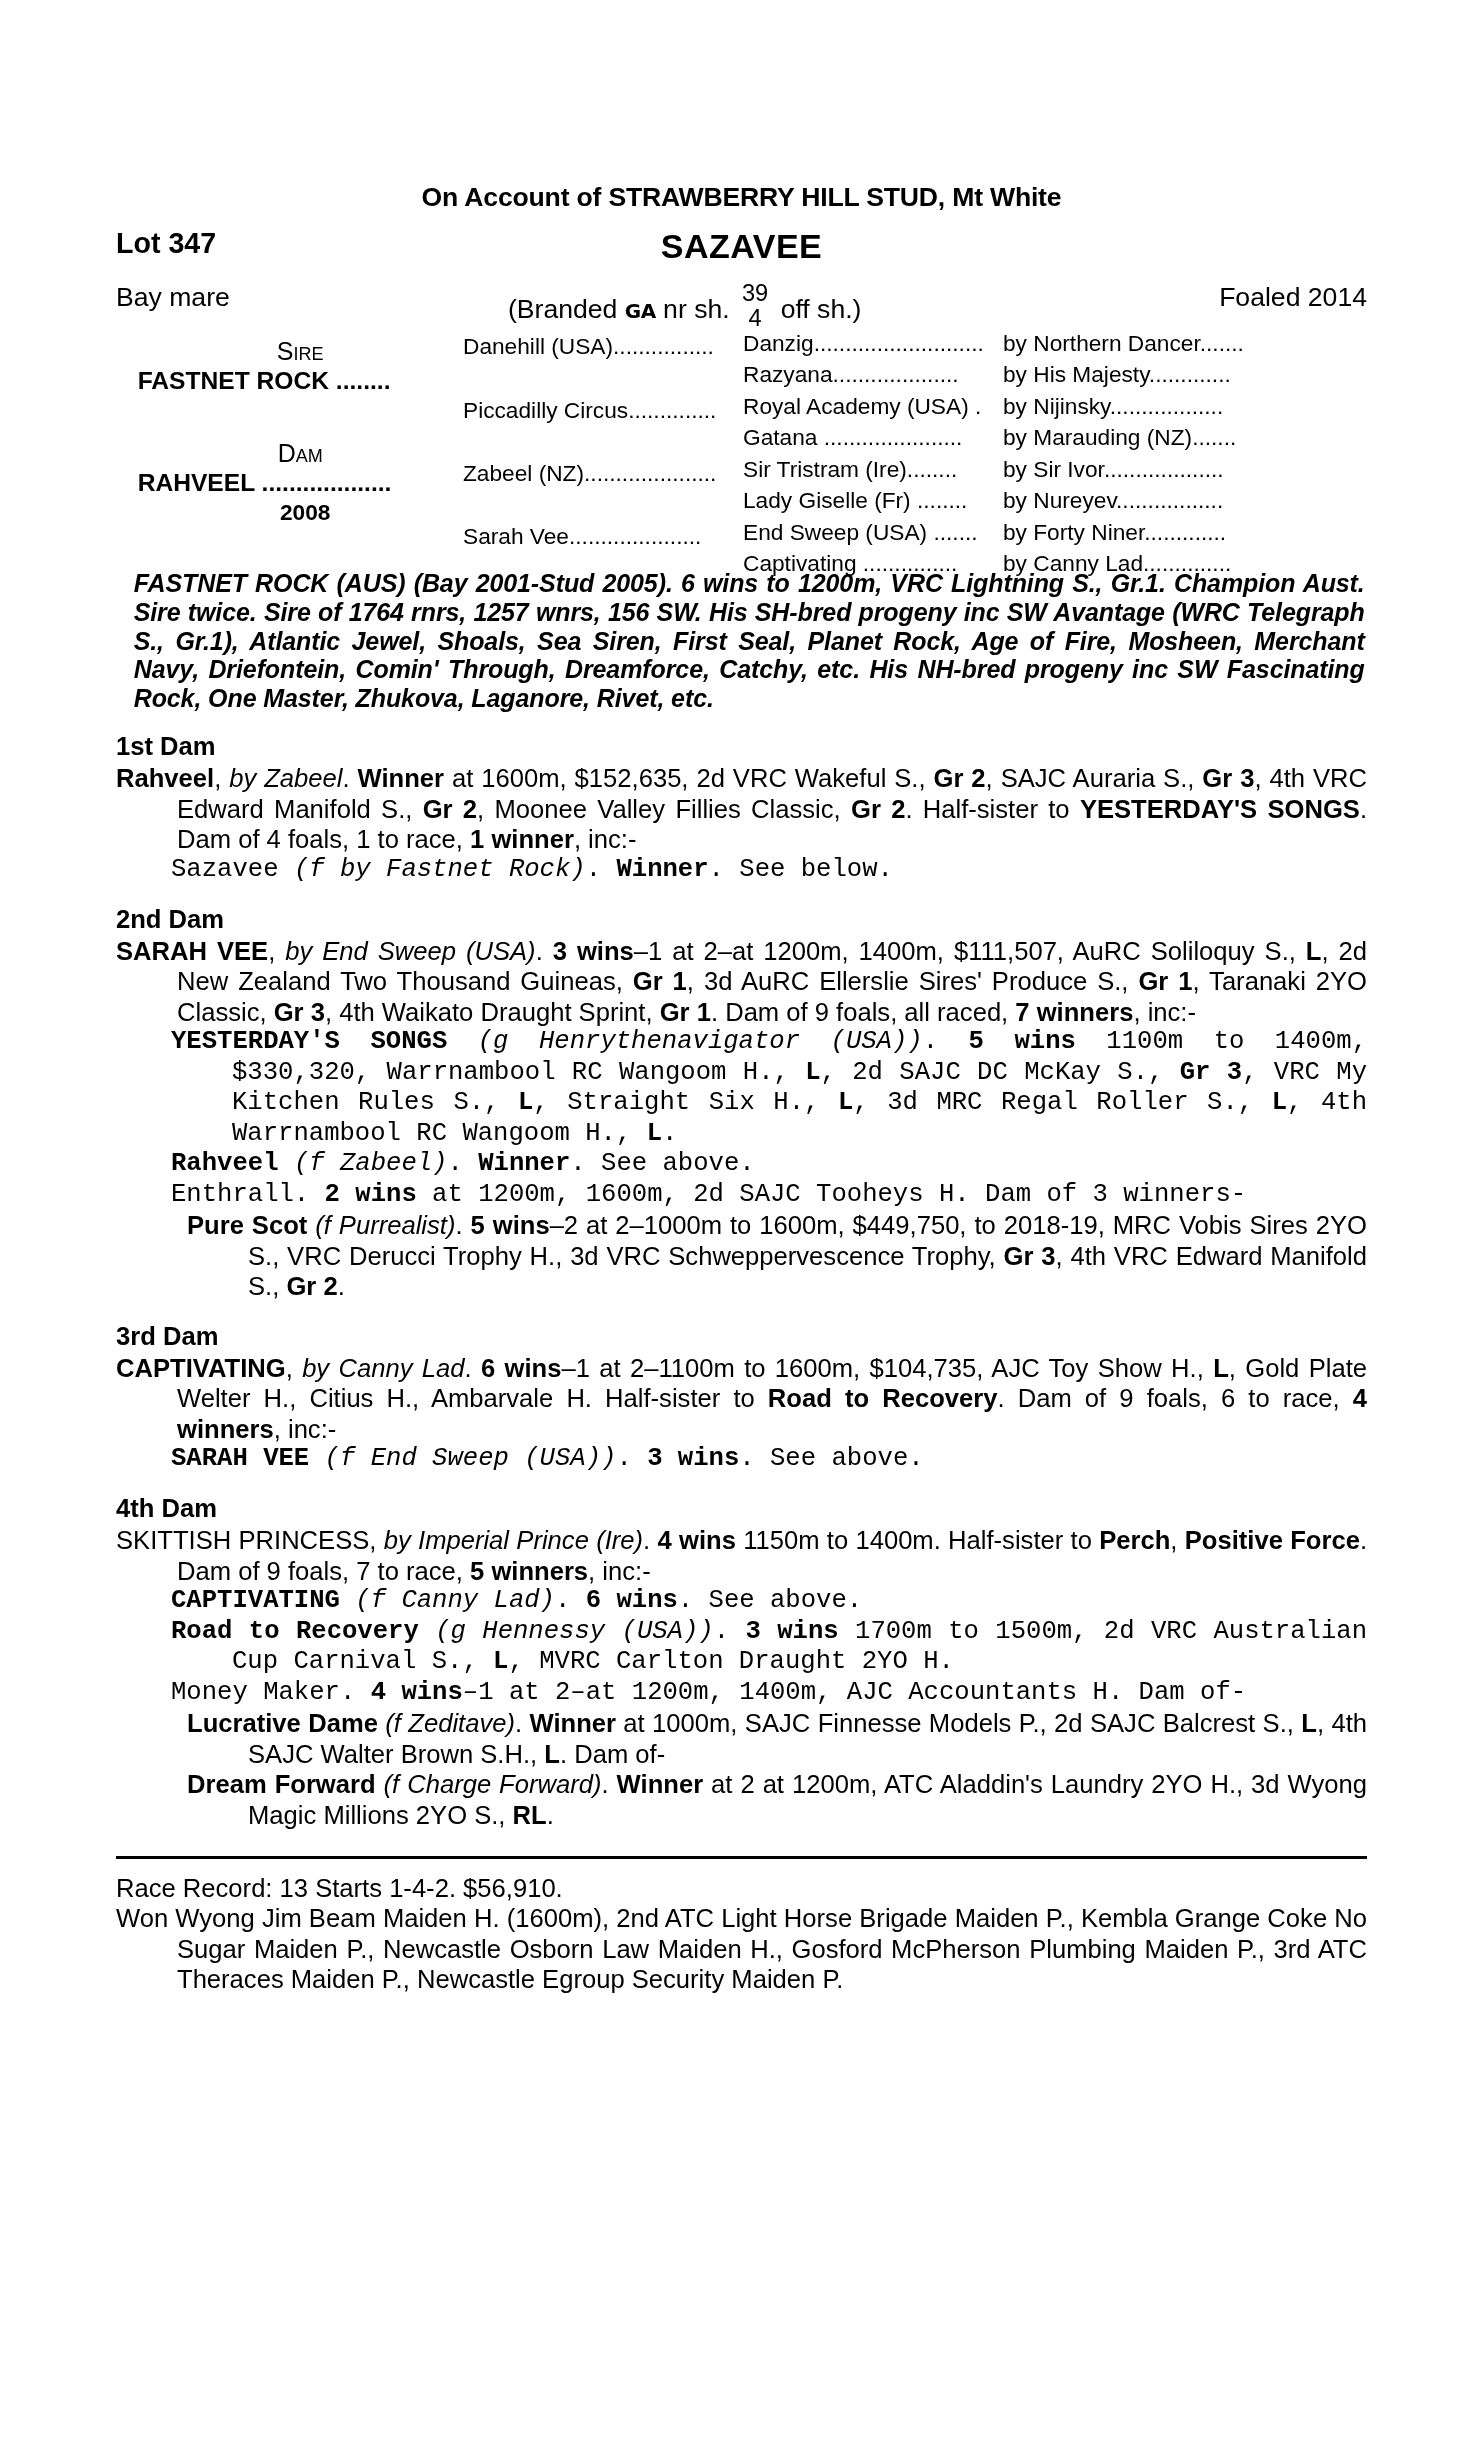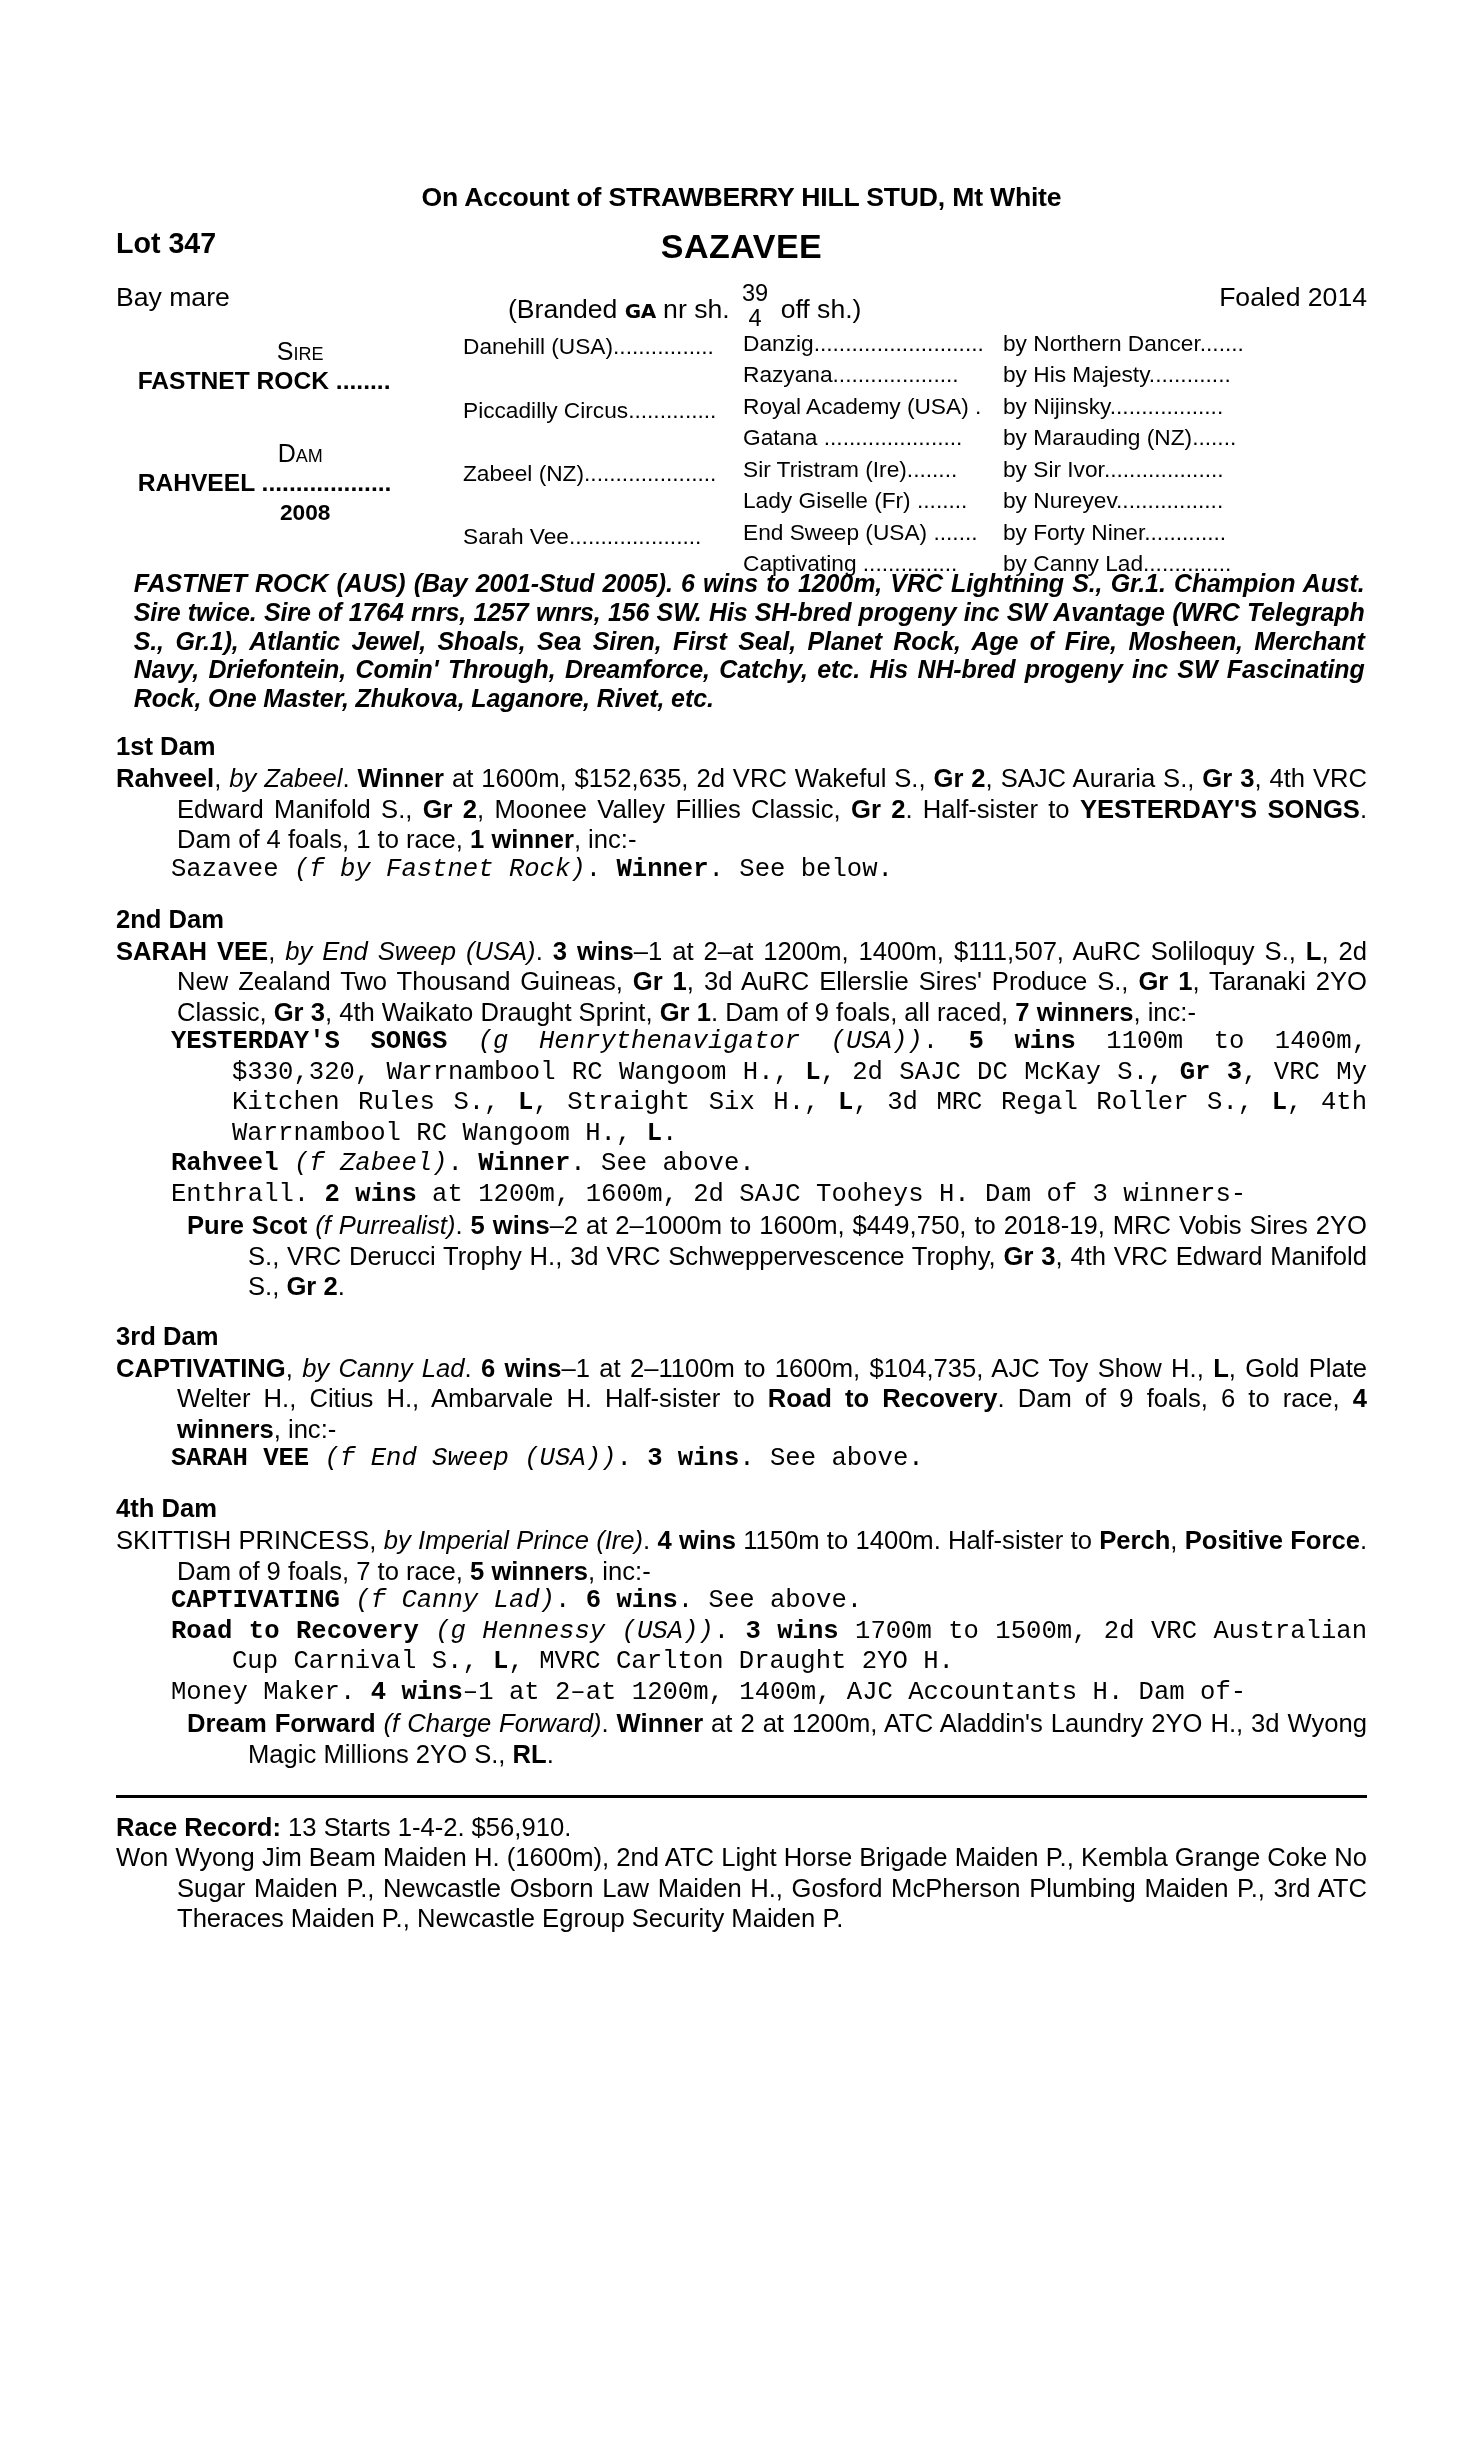--- a/index.html
+++ b/index.html
@@ -153,21 +153,21 @@
   i { font-style: italic; }
 
   
   .rule {
     border: 0;
     border-top: 3px solid #000;
     margin: 25.6px 0 13.8px 0;
     width: 100%;
   }
   .race-record { font-size: 25.6px; line-height: 30.5px; text-align: justify; }
-  .race-record .rr-head { font-weight: bold; margin-top: 10px; }
+  .race-record .rr-head { font-weight: normal; margin-top: 10px; }
   .rr-body { padding-left: 61px; }
   .rr-body > .first { margin-left: -61px; }
 </style>
 </head>
 <body>
 
 <div class="page">
   <div class="sheet">
 
     <div class="account-line">On Account of STRAWBERRY HILL STUD, Mt White</div>
@@ -248,20 +248,21 @@
         <div class="entry lvl1"><span class="first">Enthrall. </span><b>2 wins</b><span> at 1200m, 1600m, 2d SAJC Tooheys H. Dam of 3 winners-</span></div>
         <div class="entry lvl2"><b class="first">Pure  Scot</b><span>  </span><i>(f Purrealist)</i><span>. </span><b>5 wins</b><span>–2  at  2–1000m  to  1600m, $449,750, to 2018-19, MRC Vobis Sires 2YO S., VRC Derucci Trophy H., 3d VRC Schweppervescence Trophy, </span><b>Gr 3</b><span>, 4th VRC Edward Manifold S., </span><b>Gr 2</b><span>.</span></div>
         <div class="dam-heading">3rd Dam</div>
         <div class="entry lvl0"><b class="first">CAPTIVATING</b><span>, </span><i>by Canny Lad</i><span>. </span><b>6 wins</b><span>–1 at 2–1100m to 1600m, $104,735, AJC Toy Show H., </span><b>L</b><span>, Gold Plate Welter H., Citius H., Ambarvale H. Half-sister to </span><b>Road to Recovery</b><span>. Dam of 9 foals, 6 to race, </span><b>4 winners</b><span>, inc:-</span></div>
         <div class="entry lvl1"><b class="first">SARAH VEE </b><i>(f End Sweep (USA))</i><span>. </span><b>3 wins</b><span>. See above.</span></div>
         <div class="dam-heading">4th Dam</div>
         <div class="entry lvl0"><span class="first">SKITTISH PRINCESS, </span><i>by Imperial Prince (Ire)</i><span>. </span><b>4 wins</b><span> 1150m to 1400m. Half-sister to </span><b>Perch</b><span>, </span><b>Positive Force</b><span>. Dam of 9 foals, 7 to race, </span><b>5 winners</b><span>, inc:-</span></div>
         <div class="entry lvl1"><b class="first">CAPTIVATING </b><i>(f Canny Lad)</i><span>. </span><b>6 wins</b><span>. See above.</span></div>
         <div class="entry lvl1"><b class="first">Road to Recovery</b><span> </span><i>(g Hennessy (USA))</i><span>. </span><b>3 wins</b><span> 1700m to 1500m, 2d VRC Australian Cup Carnival S., </span><b>L</b><span>, MVRC Carlton Draught 2YO H.</span></div>
         <div class="entry lvl1"><span class="first">Money Maker. </span><b>4 wins</b><span>–1 at 2–at 1200m, 1400m, AJC Accountants H. Dam of-</span></div>
+        <div class="entry lvl2"><b class="first">Lucrative Dame </b><i>(f Zeditave)</i><span>. </span><b>Winner</b><span> at 1000m, SAJC Finnesse Models P., 2d SAJC Balcrest S., </span><b>L</b><span>, 4th SAJC Walter Brown S.H., </span><b>L</b><span>. Dam of-</span></div>
         <div class="entry lvl2"><b class="first">Dream  Forward</b><span>  </span><i>(f  Charge  Forward)</i><span>. </span><b>Winner</b><span> at 2 at 1200m, ATC Aladdin's Laundry 2YO H., 3d Wyong Magic Millions 2YO S., </span><b>RL</b><span>.</span></div>
       </div>
 
     <hr class="rule">
     <div class="race-record">
       <div>
         <span class="rr-head">Race Record:</span><span> 13 Starts 1-4-2. $56,910.</span>
       </div>
       <div class="rr-body"><span class="first">Won Wyong Jim Beam Maiden H. (1600m), 2nd ATC Light Horse Brigade Maiden P., Kembla Grange Coke No Sugar Maiden P., Newcastle Osborn Law Maiden H., Gosford McPherson Plumbing Maiden P., 3rd ATC Theraces Maiden P., Newcastle Egroup Security Maiden P.</span></div>
     </div>

